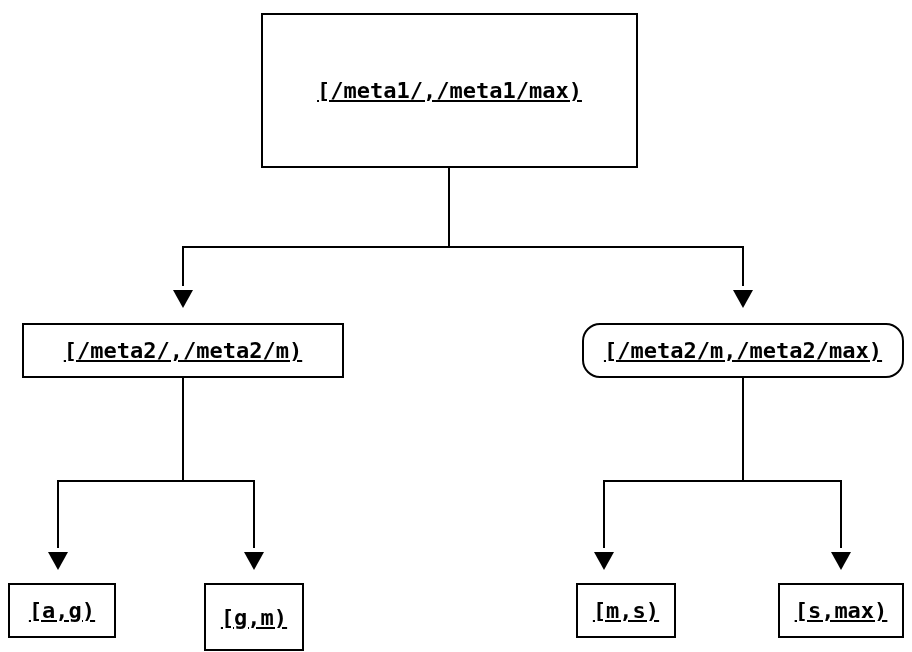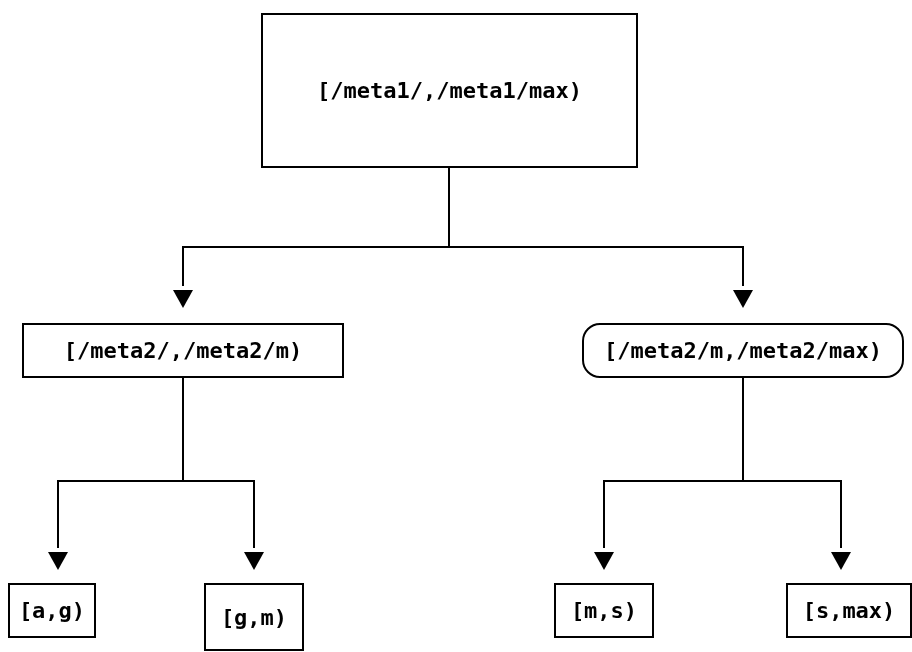--- a/index.html
+++ b/index.html
@@ -21,20 +21,21 @@
     border: 2px solid #000000;
     background: #ffffff;
     display: flex;
     align-items: center;
     justify-content: center;
     font-size: 22px;
     font-weight: bold;
     color: #000000;
     white-space: nowrap;
     letter-spacing: 0;
+    text-decoration: underline;
   }
   .vline {
     position: absolute;
     width: 2px;
     background: #000000;
   }
   .hline {
     position: absolute;
     height: 2px;
     background: #000000;
@@ -45,24 +46,24 @@
     height: 0;
     border-left: 10px solid transparent;
     border-right: 10px solid transparent;
     border-top: 18px solid #000000;
   }
 
   
   #node-root       { left: 261px; top: 13px;  width: 377px; height: 155px; }
   #node-meta2-low  { left: 22px;  top: 323px; width: 322px; height: 55px; }
   #node-meta2-high { left: 582px; top: 323px; width: 322px; height: 55px; border-radius: 18px; }
-  #node-leaf-ag    { left: 8px;   top: 583px; width: 88px; height: 55px; }
+  #node-leaf-ag    { left: 8px;   top: 583px; width: 108px; height: 55px; }
   #node-leaf-gm    { left: 204px; top: 583px; width: 100px; height: 68px; }
-  #node-leaf-ms    { left: 554px; top: 583px; width: 100px; height: 55px; }
-  #node-leaf-smax  { left: 778px; top: 583px; width: 126px; height: 55px; margin-left: 8px; }
+  #node-leaf-ms    { left: 576px; top: 583px; width: 100px; height: 55px; }
+  #node-leaf-smax  { left: 778px; top: 583px; width: 126px; height: 55px; }
 
   
   #stem-root        { left: 448px; top: 168px; height: 80px; }
   #bar-level1       { left: 182px; top: 246px; width: 562px; }
   #drop-meta2-low   { left: 182px; top: 246px; height: 40px; }
   #drop-meta2-high  { left: 742px; top: 246px; height: 40px; }
   #arrow-meta2-low  { left: 173px; top: 290px; }
   #arrow-meta2-high { left: 733px; top: 290px; }
 
   

